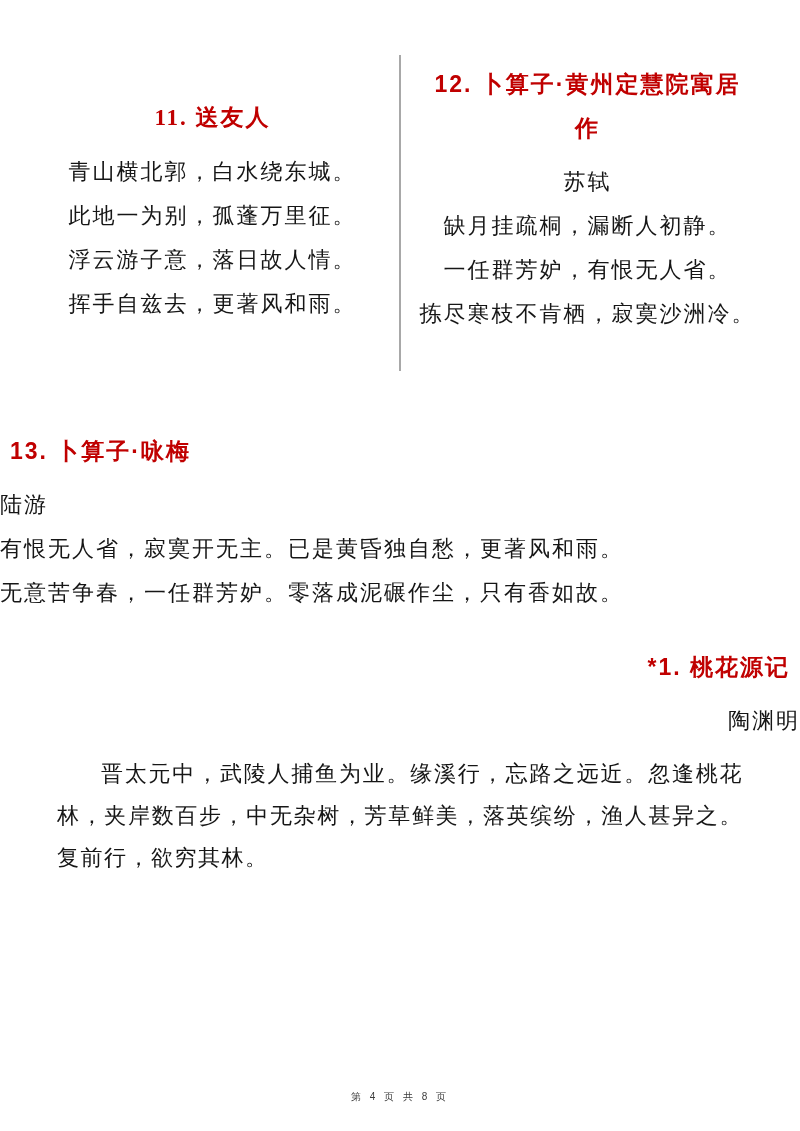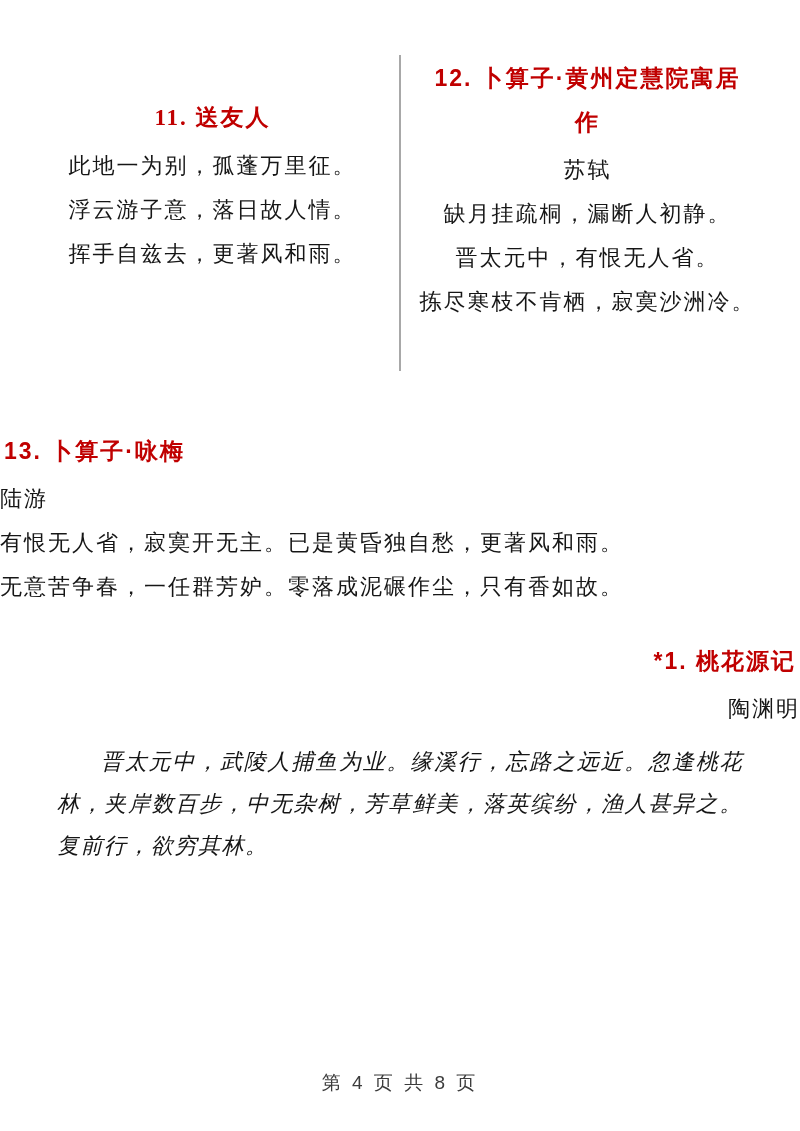--- a/index.html
+++ b/index.html
@@ -32,21 +32,21 @@
     letter-spacing: 2px;
   }
   .divider {
     width: 2px;
     height: 316px;
     margin-top: 3px;
     background: #a8a8a8;
     flex: 0 0 2px;
   }
   .poem-title {
-    margin: 4px;
+    margin: 10px;
     font-size: 23px;
     font-weight: bold;
     color: #c00000;
     line-height: 44px;
     letter-spacing: 2px;
   }
   .offset-one-line {
     margin-top: 44px;
     font-family: Liberation Serif, serif;
   }
@@ -79,58 +79,58 @@
     margin-top: 10px;
     padding: 0 57px;
     font-size: 22px;
     line-height: 42px;
     letter-spacing: 1.5px;
     text-align: justify;
   }
   .prose-body p {
     margin: 0 0 5px 0;
     text-indent: 2em;
-    font-style: italic;
   }
   
   .footer {
     position: absolute;
     left: 0;
-    bottom: 35px;
+    bottom: 27px;
     width: 100%;
     text-align: center;
-    font-size: 19px;
+    font-size: 10px;
     letter-spacing: 3px;
     color: #3c3c3c;
   }
 </style>
 </head>
 <body>
 
 <div class="page">
 
   <div class="two-col">
 
     <div class="col">
       <h2 class="poem-title offset-one-line">11. 送友人</h2>
+      <div class="poem-line">青山横北郭，白水绕东城。</div>
       <div class="poem-line">此地一为别，孤蓬万里征。</div>
       <div class="poem-line">浮云游子意，落日故人情。</div>
       <div class="poem-line">挥手自兹去，更著风和雨。</div>
     </div>
 
     <div class="divider"></div>
 
     <div class="col">
       <h2 class="poem-title">
         <span>12. 卜算子·黄州定慧院寓居</span><br>
         <span>作</span>
       </h2>
       <div class="author-line">苏轼</div>
       <div class="poem-line">缺月挂疏桐，漏断人初静。</div>
-      <div class="poem-line">晋太元中，有恨无人省。</div>
+      <div class="poem-line">一任群芳妒，有恨无人省。</div>
       <div class="poem-line">拣尽寒枝不肯栖，寂寞沙洲冷。</div>
     </div>
 
   </div>
 
   <div class="center-section">
     <h2 class="poem-title">13. 卜算子·咏梅</h2>
     <div class="author-line">陆游</div>
     <div class="poem-line">有恨无人省，寂寞开无主。已是黄昏独自愁，更著风和雨。</div>
     <div class="poem-line">无意苦争春，一任群芳妒。零落成泥碾作尘，只有香如故。</div>

